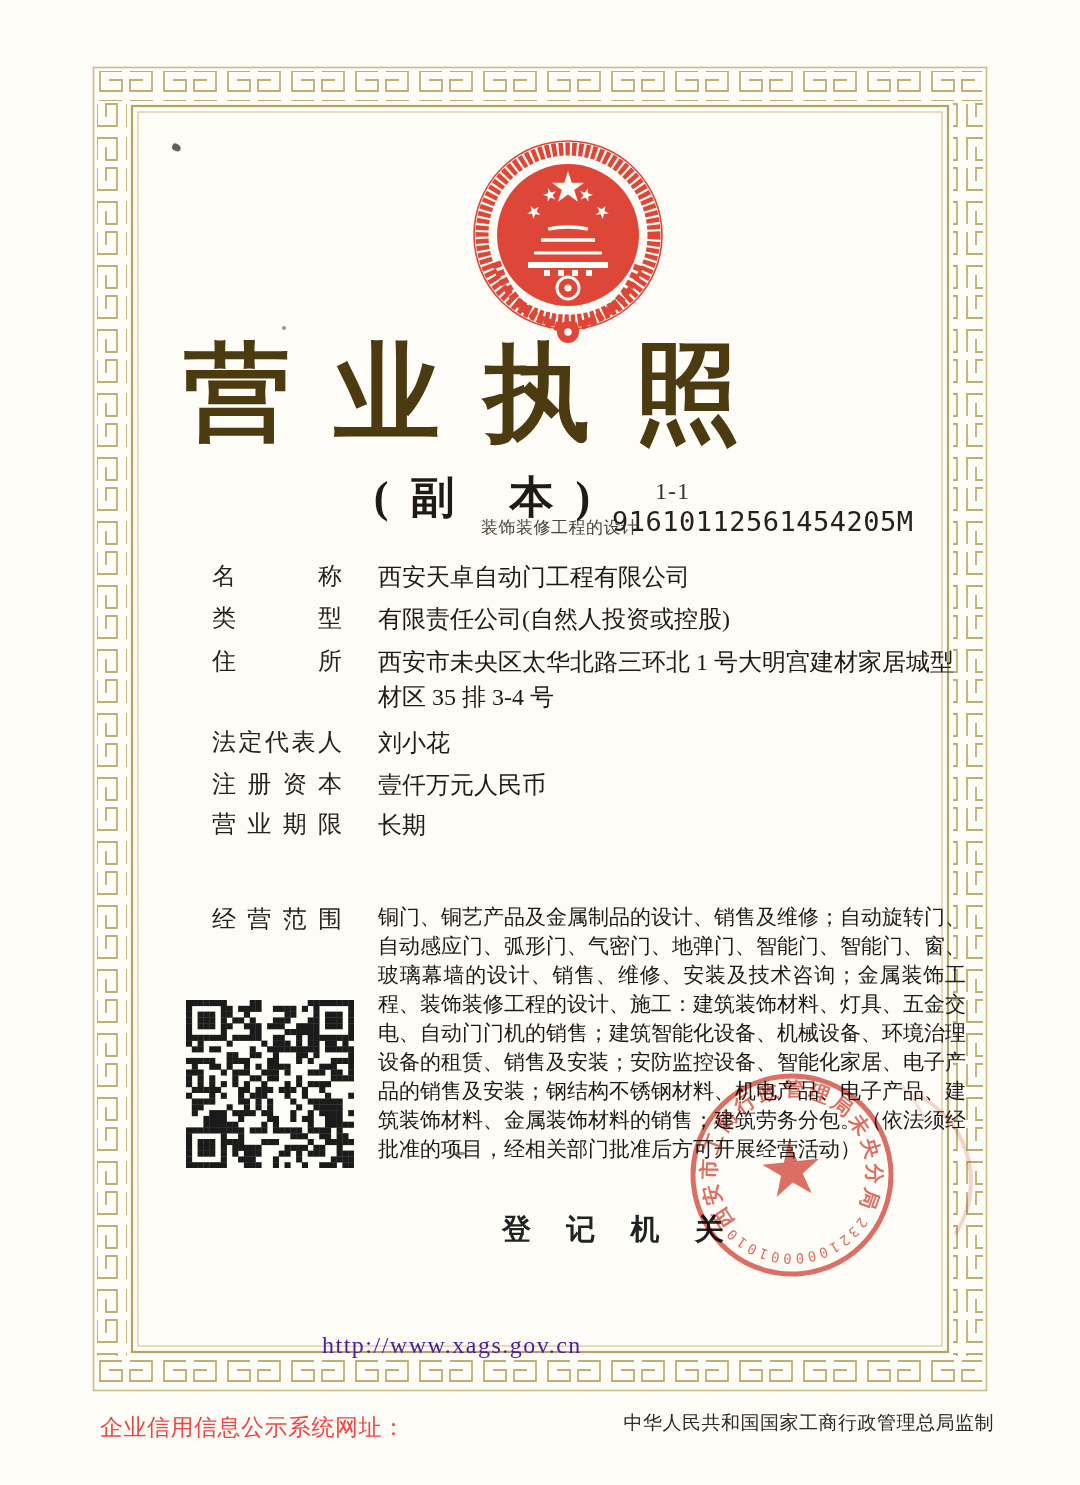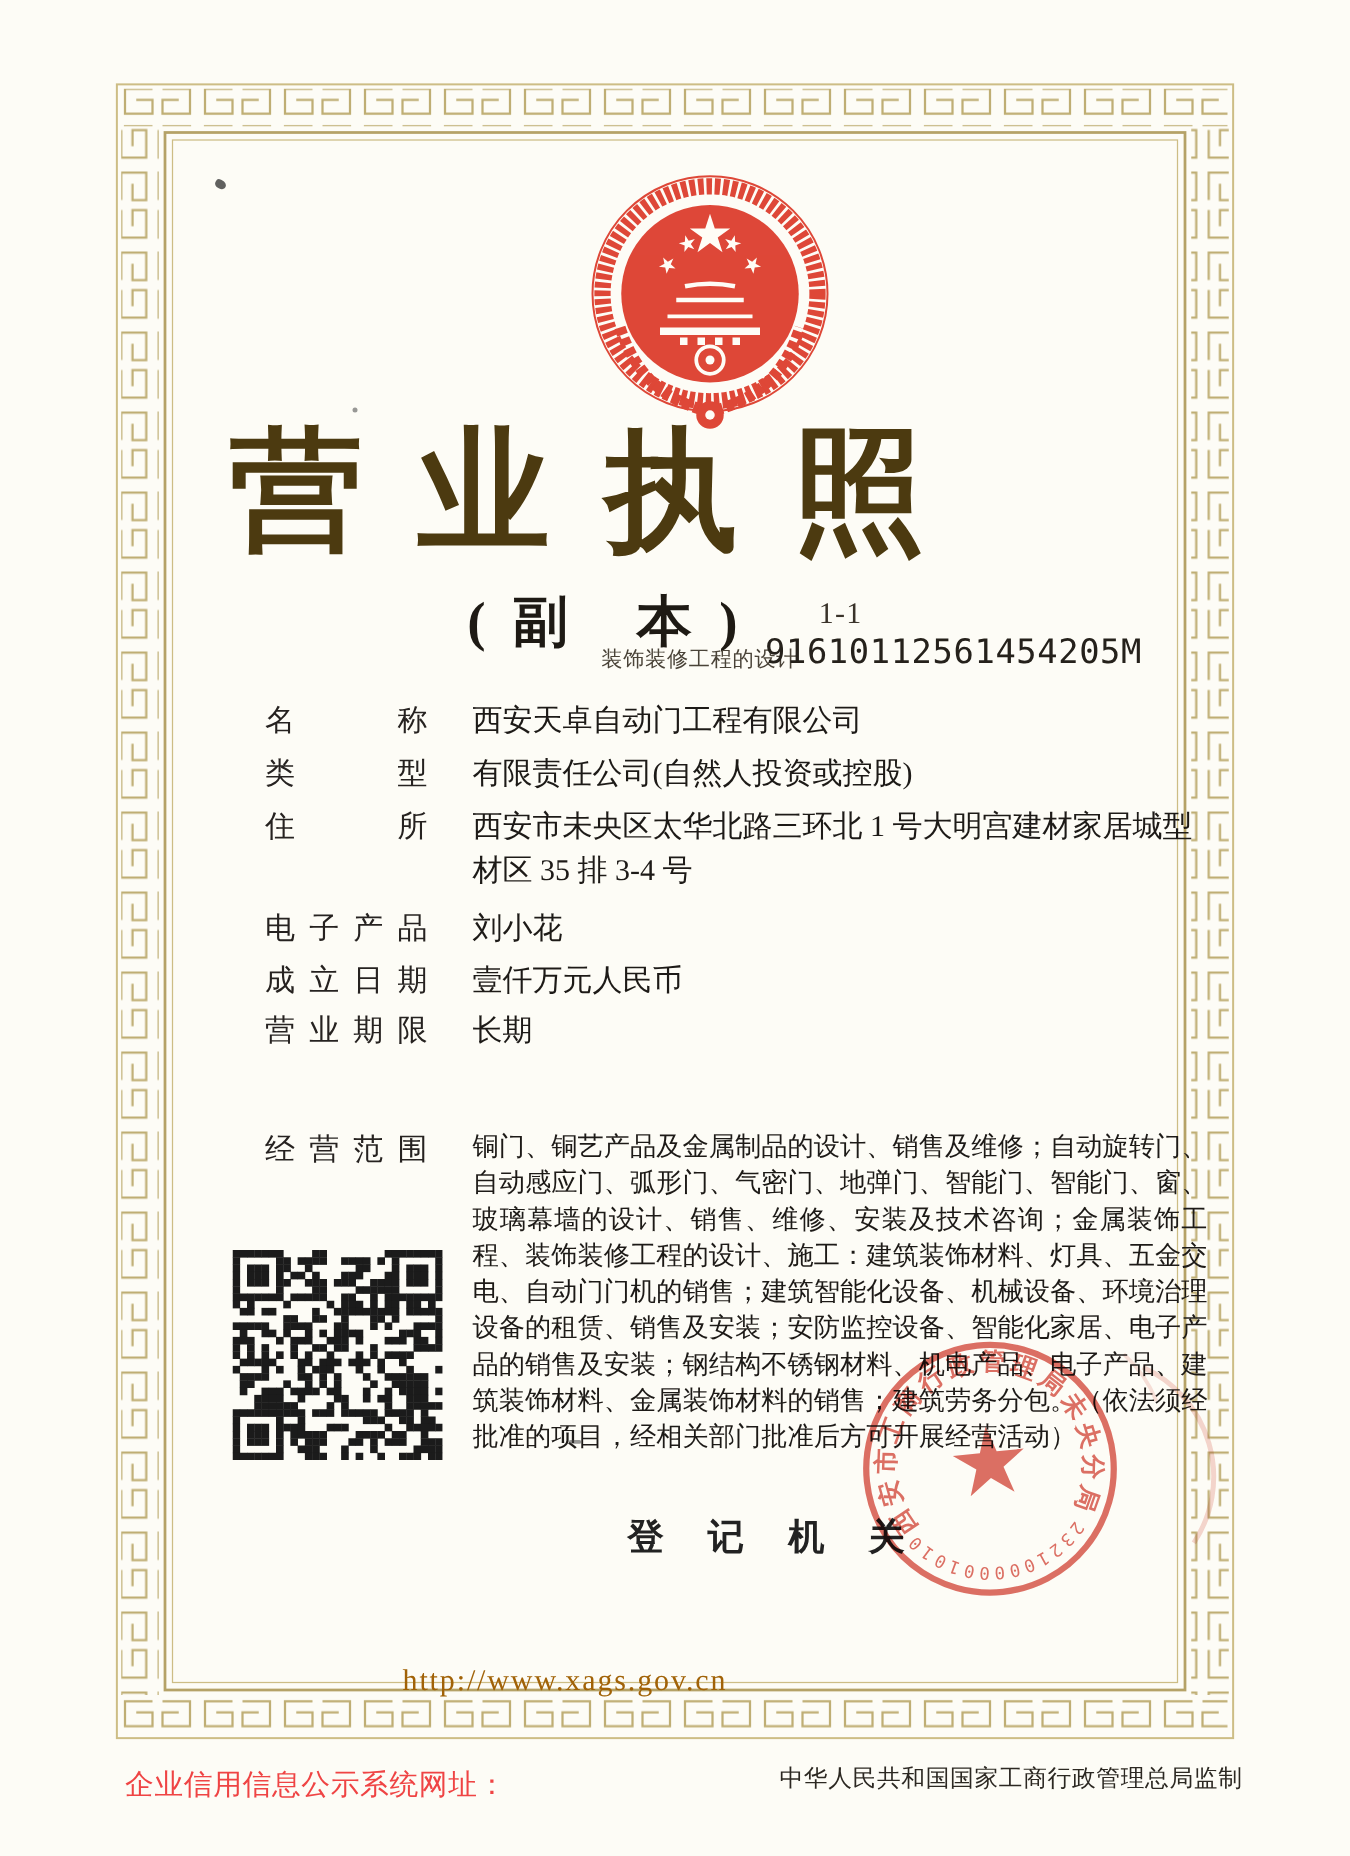--- a/index.html
+++ b/index.html
@@ -75,21 +75,21 @@
     letter-spacing:14px;white-space:nowrap;
   }
 
   .annual-note{
     position:absolute;left:118px;top:1258px;width:548px;
     font-size:22.5px;line-height:37px;color:#24201c;
     white-space:pre-line;
   }
   .website{
     position:absolute;left:322px;top:1332px;
-    font-size:24px;letter-spacing:1.5px;color:#a16207;
+    font-size:24px;letter-spacing:1.5px;color:#4c1d95;
   }
 
   .issue-date{
     position:absolute;left:692px;top:1288px;
     display:flex;align-items:baseline;white-space:nowrap;color:#17150f;
   }
   .issue-date .num{font-family:"DejaVu Serif", serif;font-size:33px;}
   .issue-date .num2{font-family:"DejaVu Serif", serif;font-size:29px;}
   .issue-date .unit{font-family:"DejaVu Sans", sans-serif;font-weight:700;font-size:26px;margin-left:2px;}
   .issue-date .gap1{display:inline-block;width:30px;}
@@ -177,24 +177,24 @@
   <div class="row" style="top:560px">
     <span class="lab">名称</span><span class="val">西安天卓自动门工程有限公司</span>
   </div>
   <div class="row" style="top:602px">
     <span class="lab">类型</span><span class="val">有限责任公司(自然人投资或控股)</span>
   </div>
   <div class="row" style="top:645px">
     <span class="lab">住所</span><span class="val">西安市未央区太华北路三环北 1 号大明宫建材家居城型材区 35 排 3-4 号</span>
   </div>
   <div class="row" style="top:726px">
-    <span class="lab">电子产品</span><span class="val">刘小花</span>
+    <span class="lab">法定代表人</span><span class="val">刘小花</span>
   </div>
   <div class="row" style="top:768px">
-    <span class="lab">成立日期</span><span class="val">壹仟万元人民币</span>
+    <span class="lab">注册资本</span><span class="val">壹仟万元人民币</span>
   </div>
   <div class="row" style="top:808px">
     <span class="lab">营业期限</span><span class="val">长期</span>
   </div>
   <div class="row" style="top:903px">
     <span class="lab">经营范围</span><span class="val val-scope">铜门、铜艺产品及金属制品的设计、销售及维修；自动旋转门、自动感应门、弧形门、气密门、地弹门、智能门、智能门、窗、玻璃幕墙的设计、销售、维修、安装及技术咨询；金属装饰工程、装饰装修工程的设计、施工：建筑装饰材料、灯具、五金交电、自动门门机的销售；建筑智能化设备、机械设备、环境治理设备的租赁、销售及安装；安防监控设备、智能化家居、电子产品的销售及安装；钢结构不锈钢材料、机电产品、电子产品、建筑装饰材料、金属装饰材料的销售；建筑劳务分包。（依法须经批准的项目，经相关部门批准后方可开展经营活动）</span>
   </div>
 
   <svg class="qr" id="qr" width="168" height="168" viewBox="0 0 168 168">
       <rect x="0.0" y="0.0" width="6.1" height="6.1" fill="#1b1b1b"></rect>

